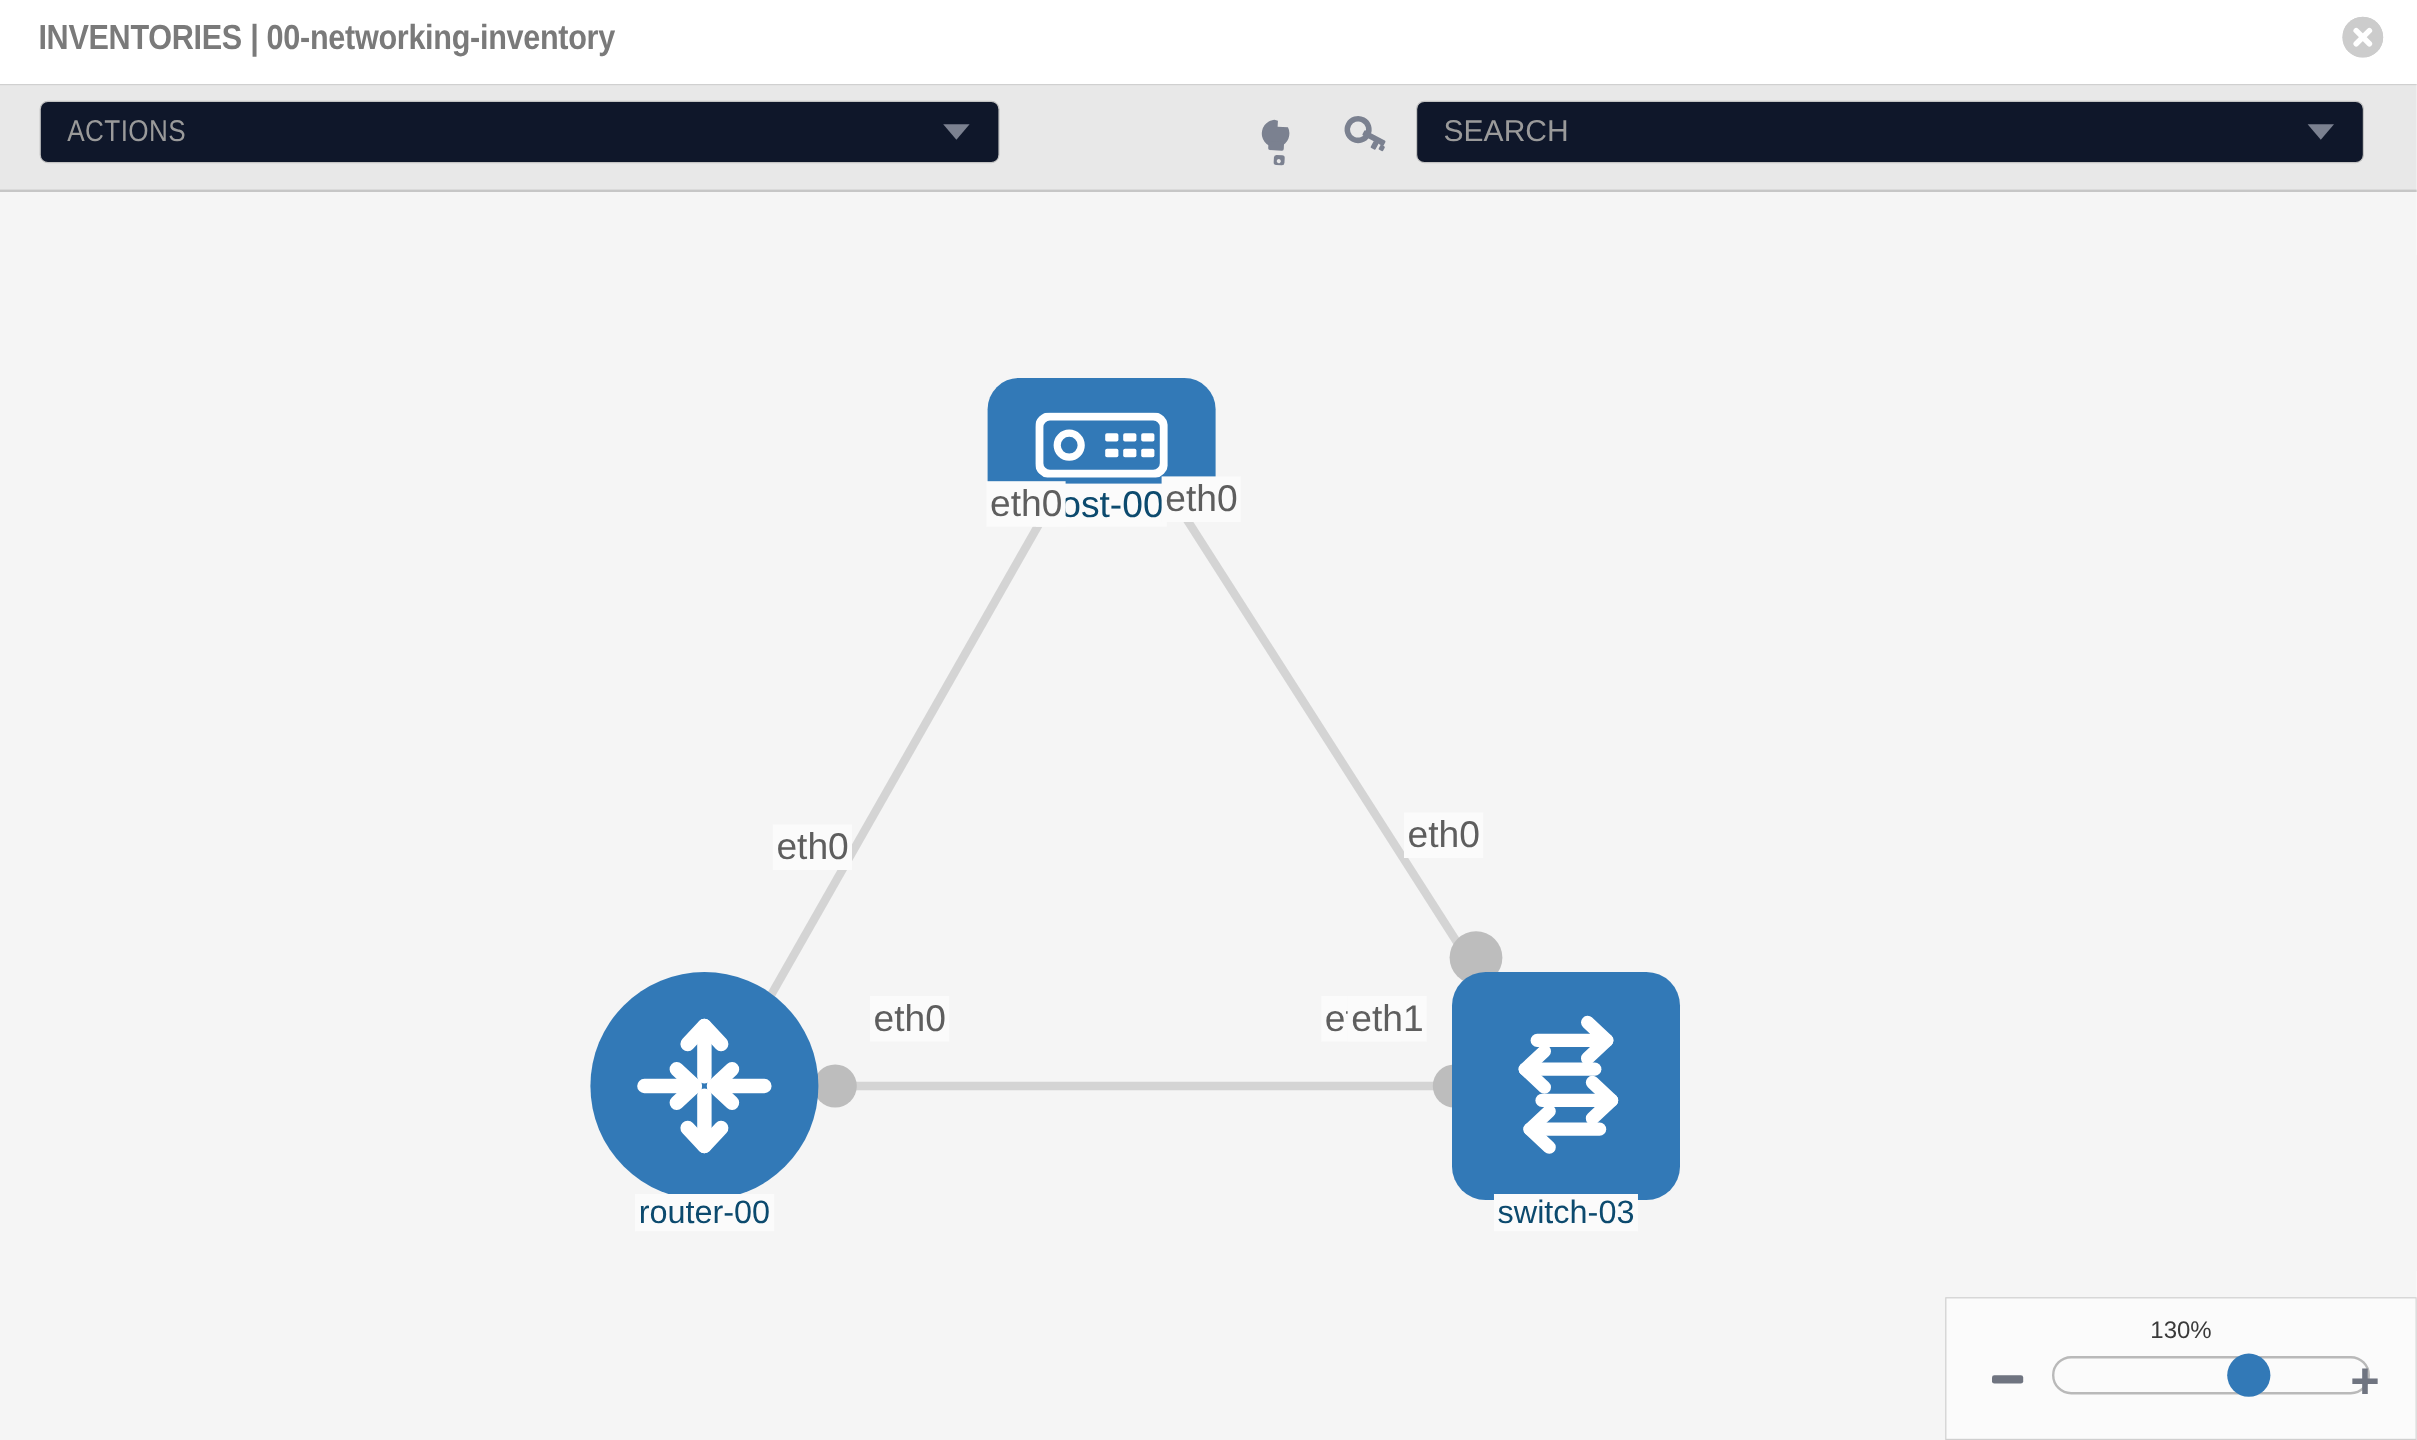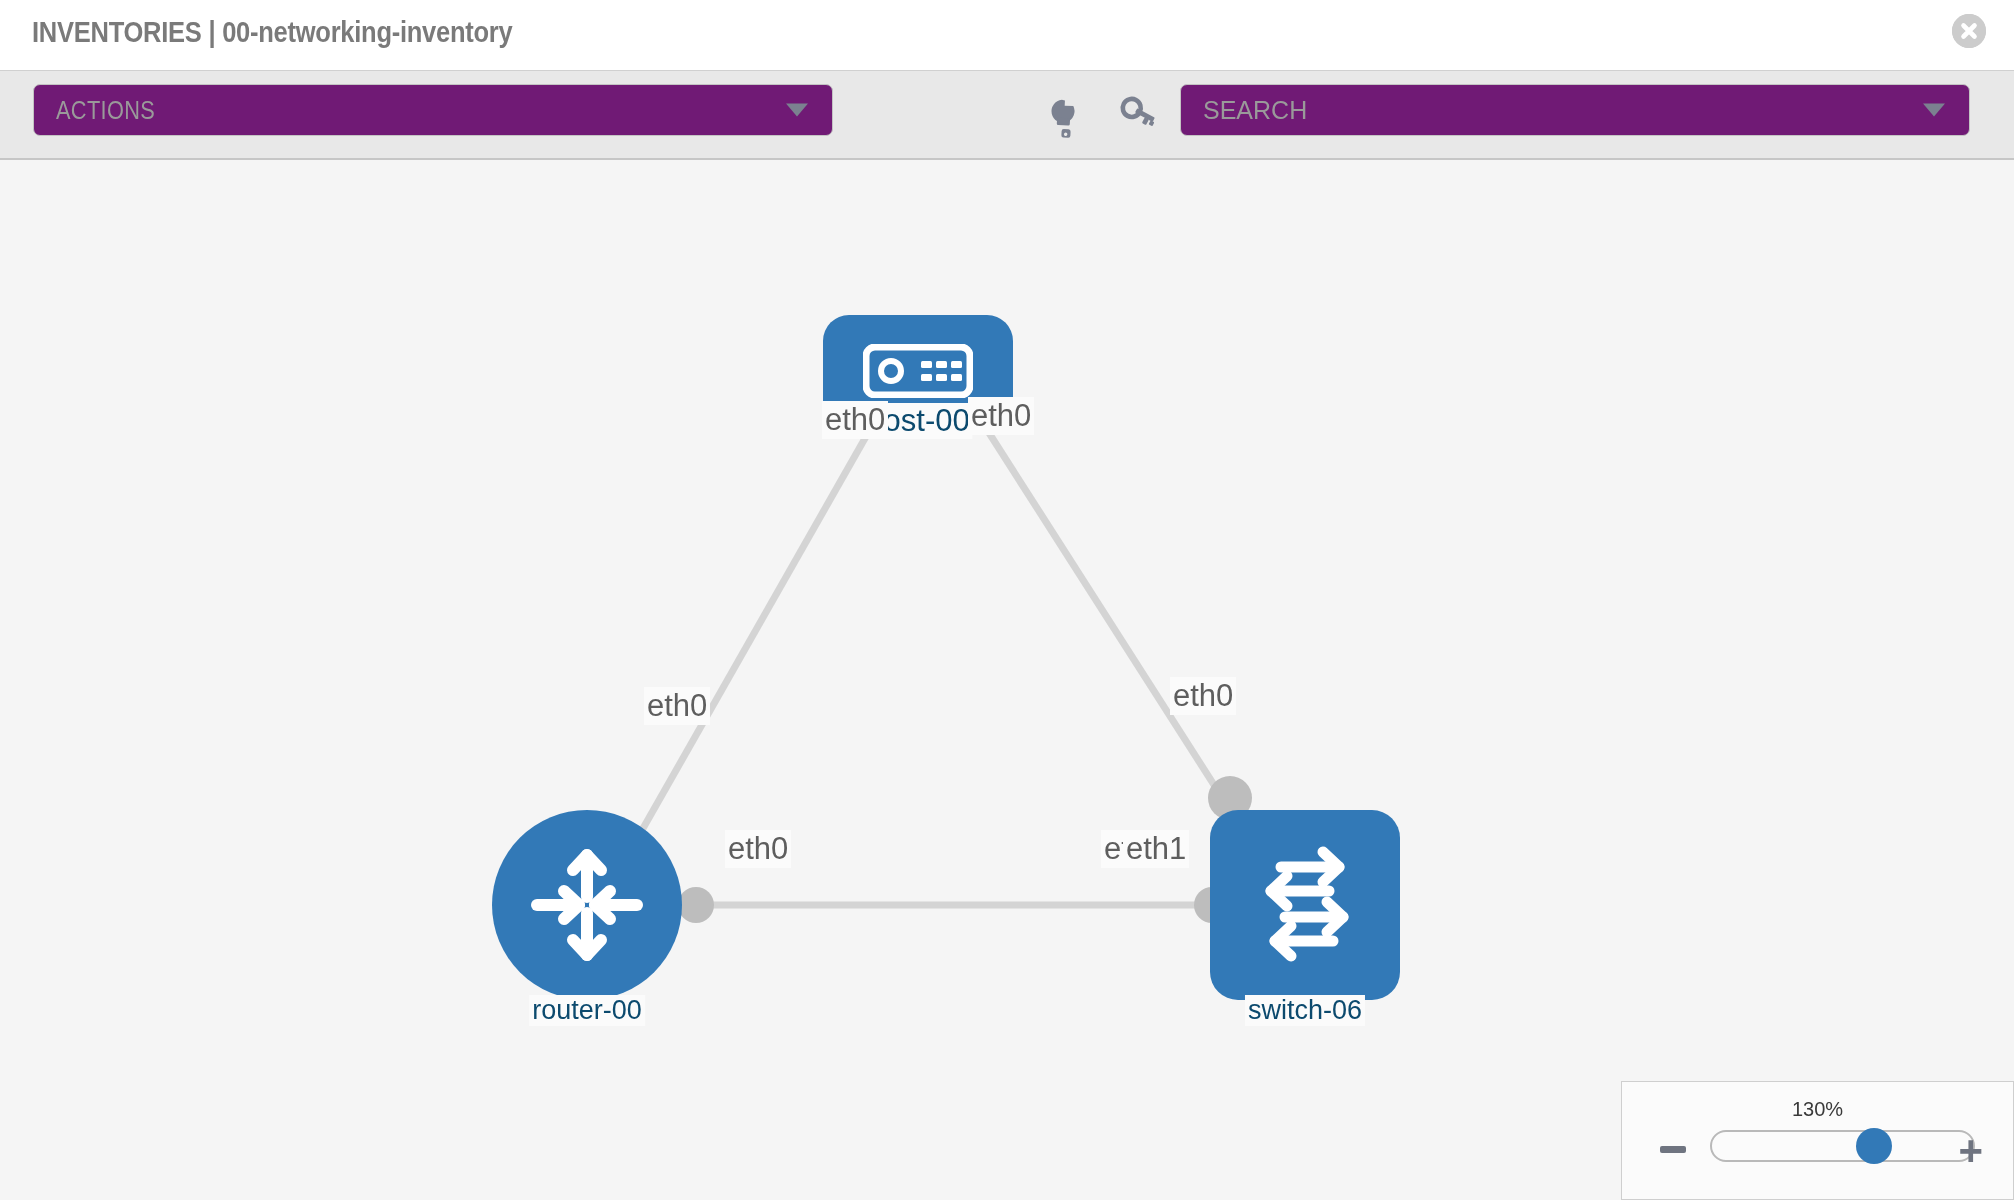--- a/index.html
+++ b/index.html
@@ -33,21 +33,21 @@
   
   #toolbar {
     position: absolute; left: 0; top: 70px; width: 2014px; height: 90px;
     background: #e8e8e8;
     border-top: 1px solid #d0d0d0;
     border-bottom: 2px solid #c6c6c6;
     box-sizing: border-box;
   }
   .field {
     position: absolute; top: 13px; height: 52px;
-    background: #701a75;
+    background: #0f172a;
     border: 1px solid #c3c3c3;
     border-radius: 7px;
     box-sizing: border-box;
   }
   #actions-select { left: 33px; width: 800px; }
   #search-field   { left: 1180px; width: 790px; padding-left: 48px; }
   .field-text {
     position: absolute; left: 22px; top: 50%; transform: translateY(-50%);
     font-size: 25px; color: #9a9a9a; white-space: nowrap;
   }
@@ -268,21 +268,21 @@
             <path d="M44 33 L28 48 L44 63"></path>
 
             <path d="M42 74 L100 74"></path>
             <path d="M84 59 L100 74 L84 89"></path>
 
             <path d="M90 98 L32 98"></path>
             <path d="M48 83 L32 98 L48 113"></path>
           </g>
         </svg>
       </div>
-      <div class="node-label">switch-06</div>
+      <div class="node-label">switch-03</div>
     </div>
 
     <div class="edge-label" style="left:822px; top:241px;">eth0</div>
     <div class="edge-label" style="left:968px; top:237px;">eth0</div>
     <div class="edge-label" style="left:644px; top:527px;">eth0</div>
     <div class="edge-label" style="left:1170px; top:517px;">eth0</div>
     <div class="edge-label" style="left:725px; top:670px;">eth0</div>
     <div class="edge-label" style="left:1101px; top:670px;">eth0</div>
     <div class="edge-label" style="left:1123px; top:670px;">eth1</div>
   </div>

